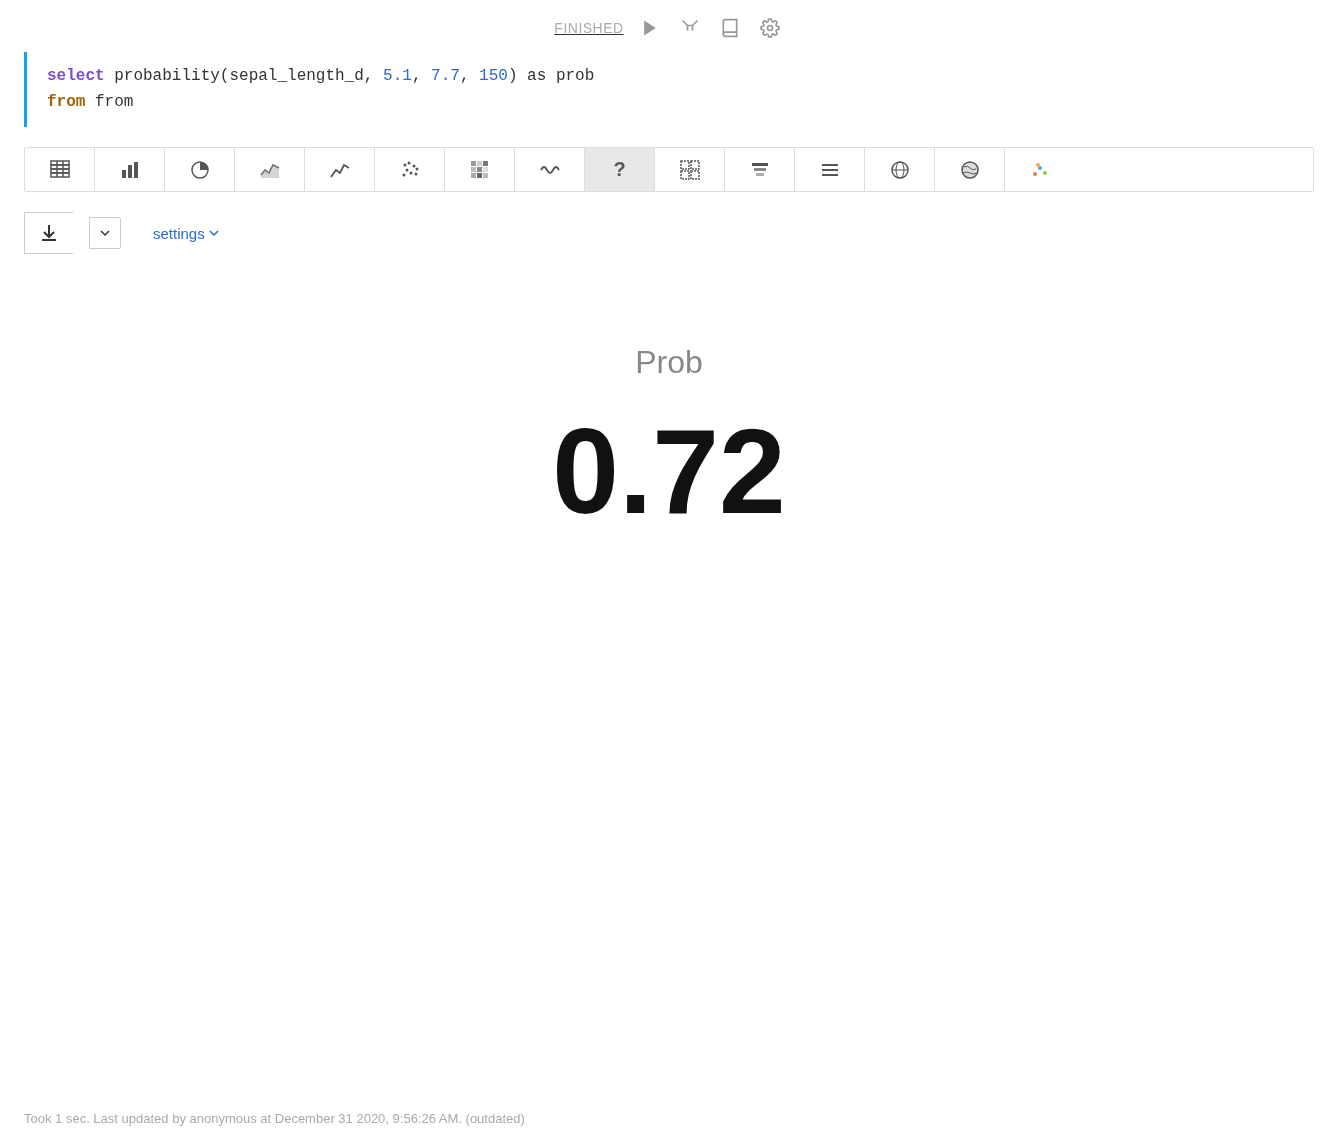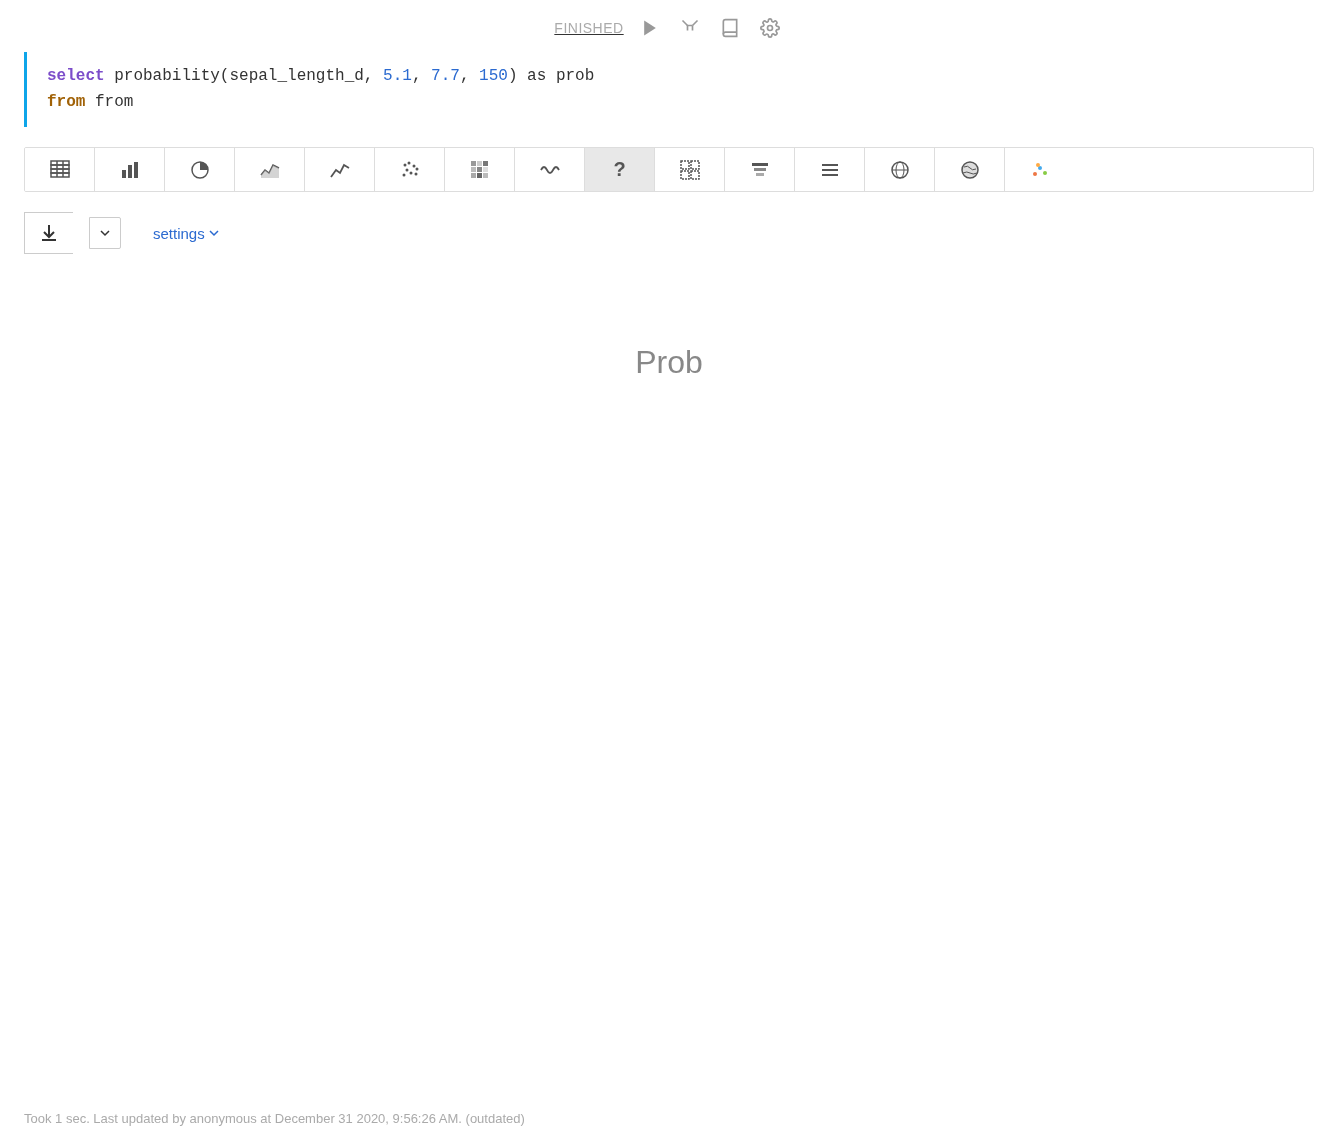--- a/index.html
+++ b/index.html
@@ -361,17 +361,18 @@
   <button class="settings-btn">
     <span style="color:#2b6ad0;font-size:15px;">settings</span>
     <svg width="10" height="10" viewBox="0 0 10 10">
       <polyline points="1,3 5,7 9,3" fill="none" stroke="#2b6ad0" stroke-width="1.5"></polyline>
     </svg>
   </button>
 </div>
 
 <div class="main-content">
   <div class="value-label">Prob</div>
+  <div class="value-number">0.72</div>
 </div>
 
 <div class="footer">
   <span>Took 1 sec. Last updated by anonymous at December 31 2020, 9:56:26 AM. (outdated)</span>
 </div>
 
 </body></html>

